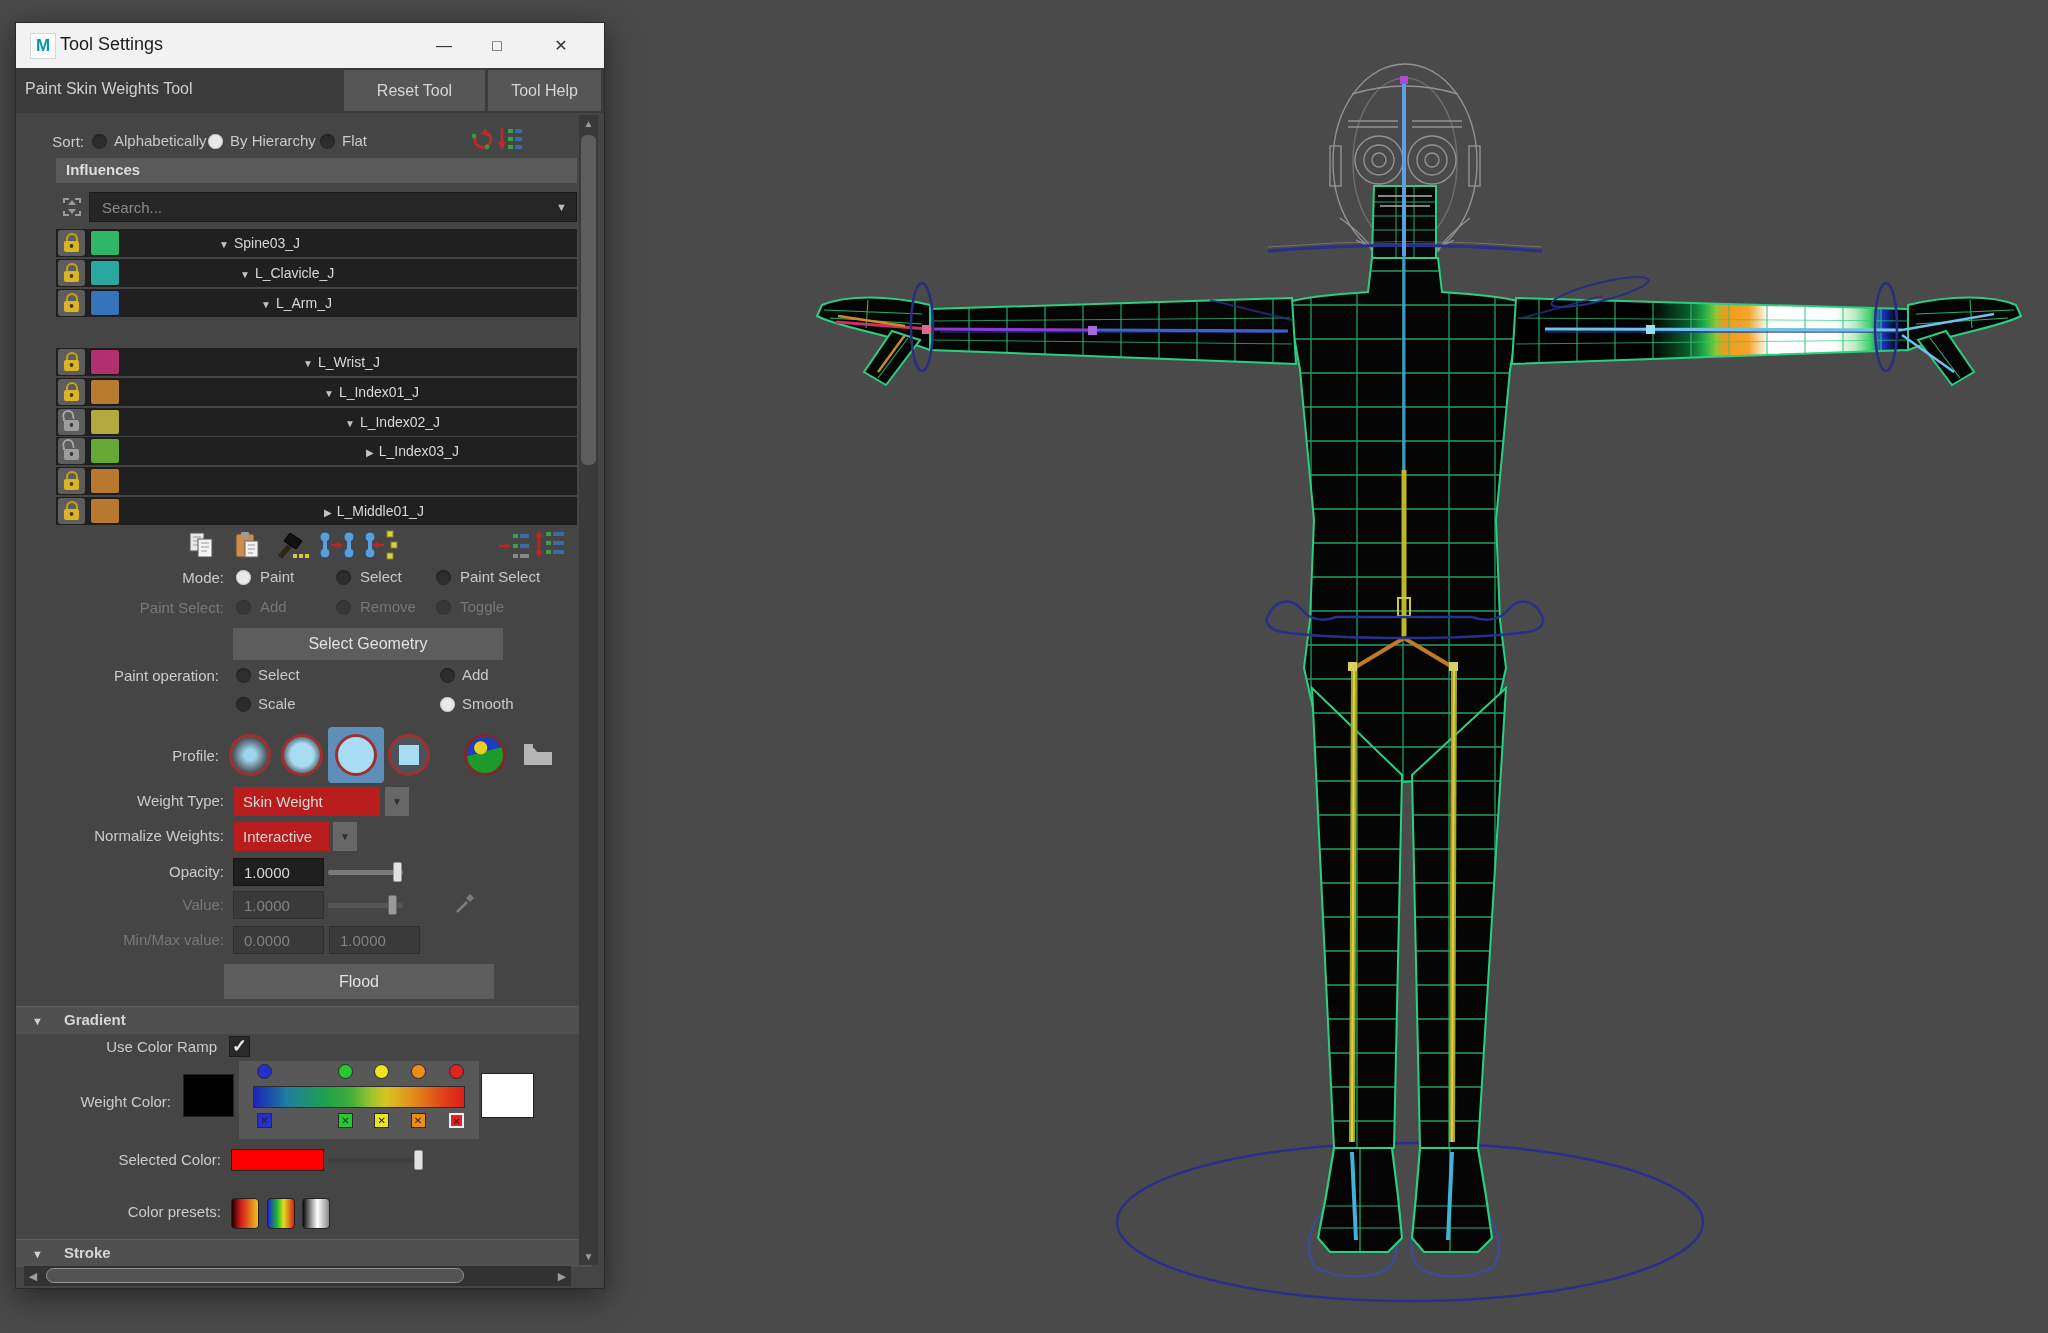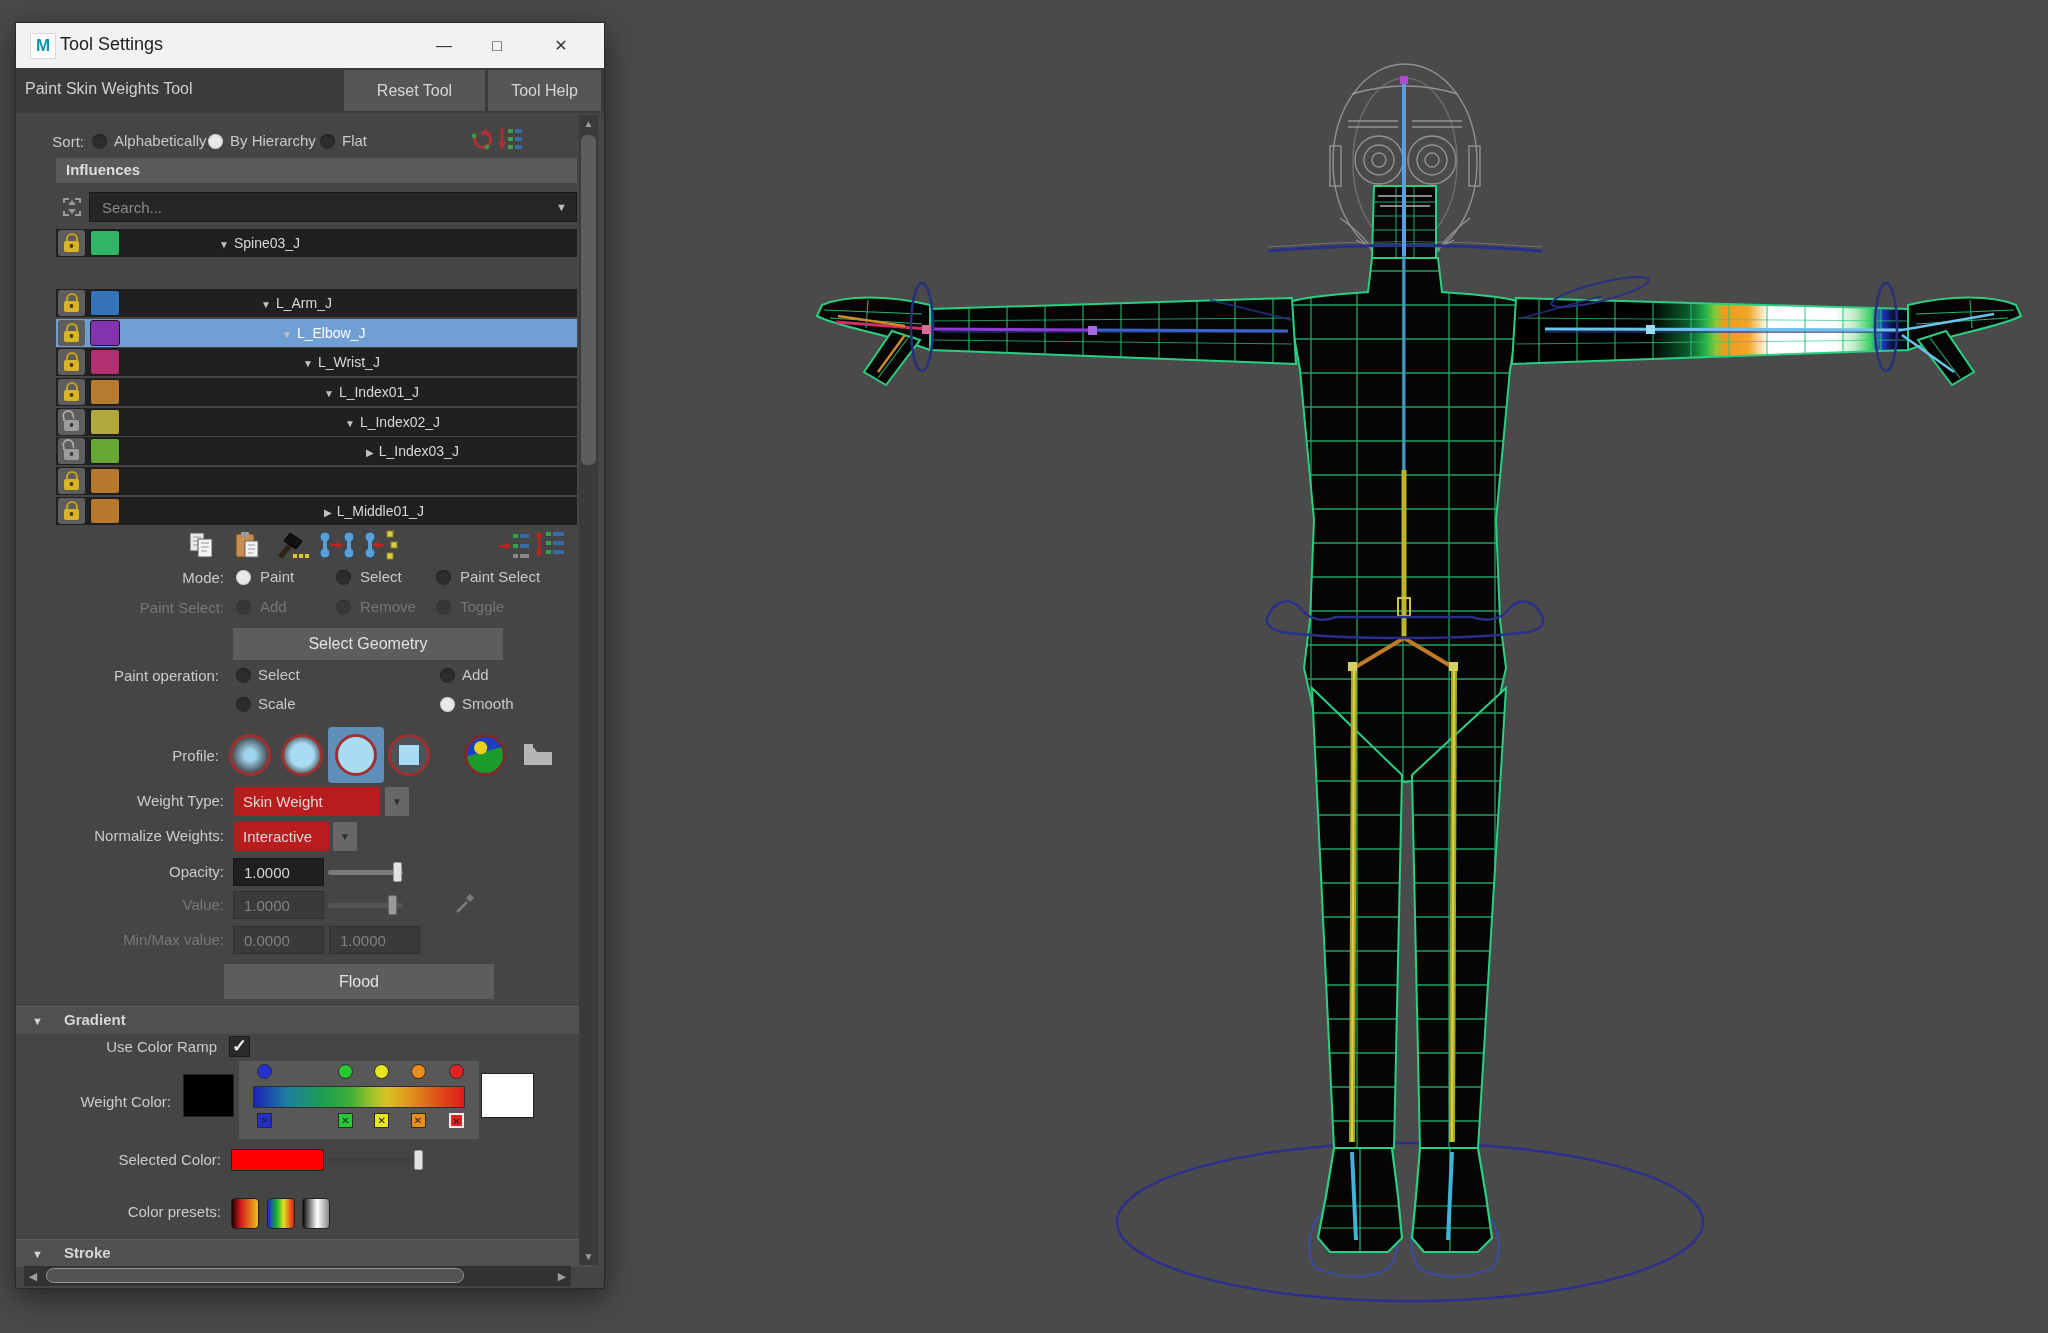--- a/index.html
+++ b/index.html
@@ -284,33 +284,33 @@
   <input class="search" style="top: 169px;" placeholder="Search...">
   <span class="dd-caret" style="left:540px;top:178px;">▼</span>
 
   <div class="jrow" style="top:206px;">
     <span class="lockcell">
         <span class="lock locked"></span>
       </span>
     <span class="swatch" style="background: rgb(47, 183, 103);"></span>
     <span class="jname" style="padding-left: 95px;"><span class="tri">▼</span><span>Spine03_J</span></span>
   </div>
+  <div class="jrow" style="top:236px;">
+    <span class="lockcell">
+        <span class="lock locked"></span>
+      </span>
+    <span class="swatch" style="background: rgb(42, 167, 158);"></span>
+    <span class="jname" style="padding-left: 116px;"><span class="tri">▼</span><span>L_Clavicle_J</span></span>
+  </div>
   <div class="jrow" style="top:266px;">
     <span class="lockcell">
         <span class="lock locked"></span>
       </span>
     <span class="swatch" style="background: rgb(54, 115, 184);"></span>
     <span class="jname" style="padding-left: 137px;"><span class="tri">▼</span><span>L_Arm_J</span></span>
-  </div>
-  <div class="jrow selected" style="top:296px;">
-    <span class="lockcell">
-        <span class="lock locked"></span>
-      </span>
-    <span class="swatch" style="background: rgb(130, 51, 173);"></span>
-    <span class="jname" style="padding-left: 158px;"><span class="tri">▼</span><span>L_Elbow_J</span></span>
   </div>
   <div class="jrow" style="top:325px;">
     <span class="lockcell">
         <span class="lock locked"></span>
       </span>
     <span class="swatch" style="background: rgb(178, 48, 113);"></span>
     <span class="jname" style="padding-left: 179px;"><span class="tri">▼</span><span>L_Wrist_J</span></span>
   </div>
   <div class="jrow" style="top:355px;">
     <span class="lockcell">

